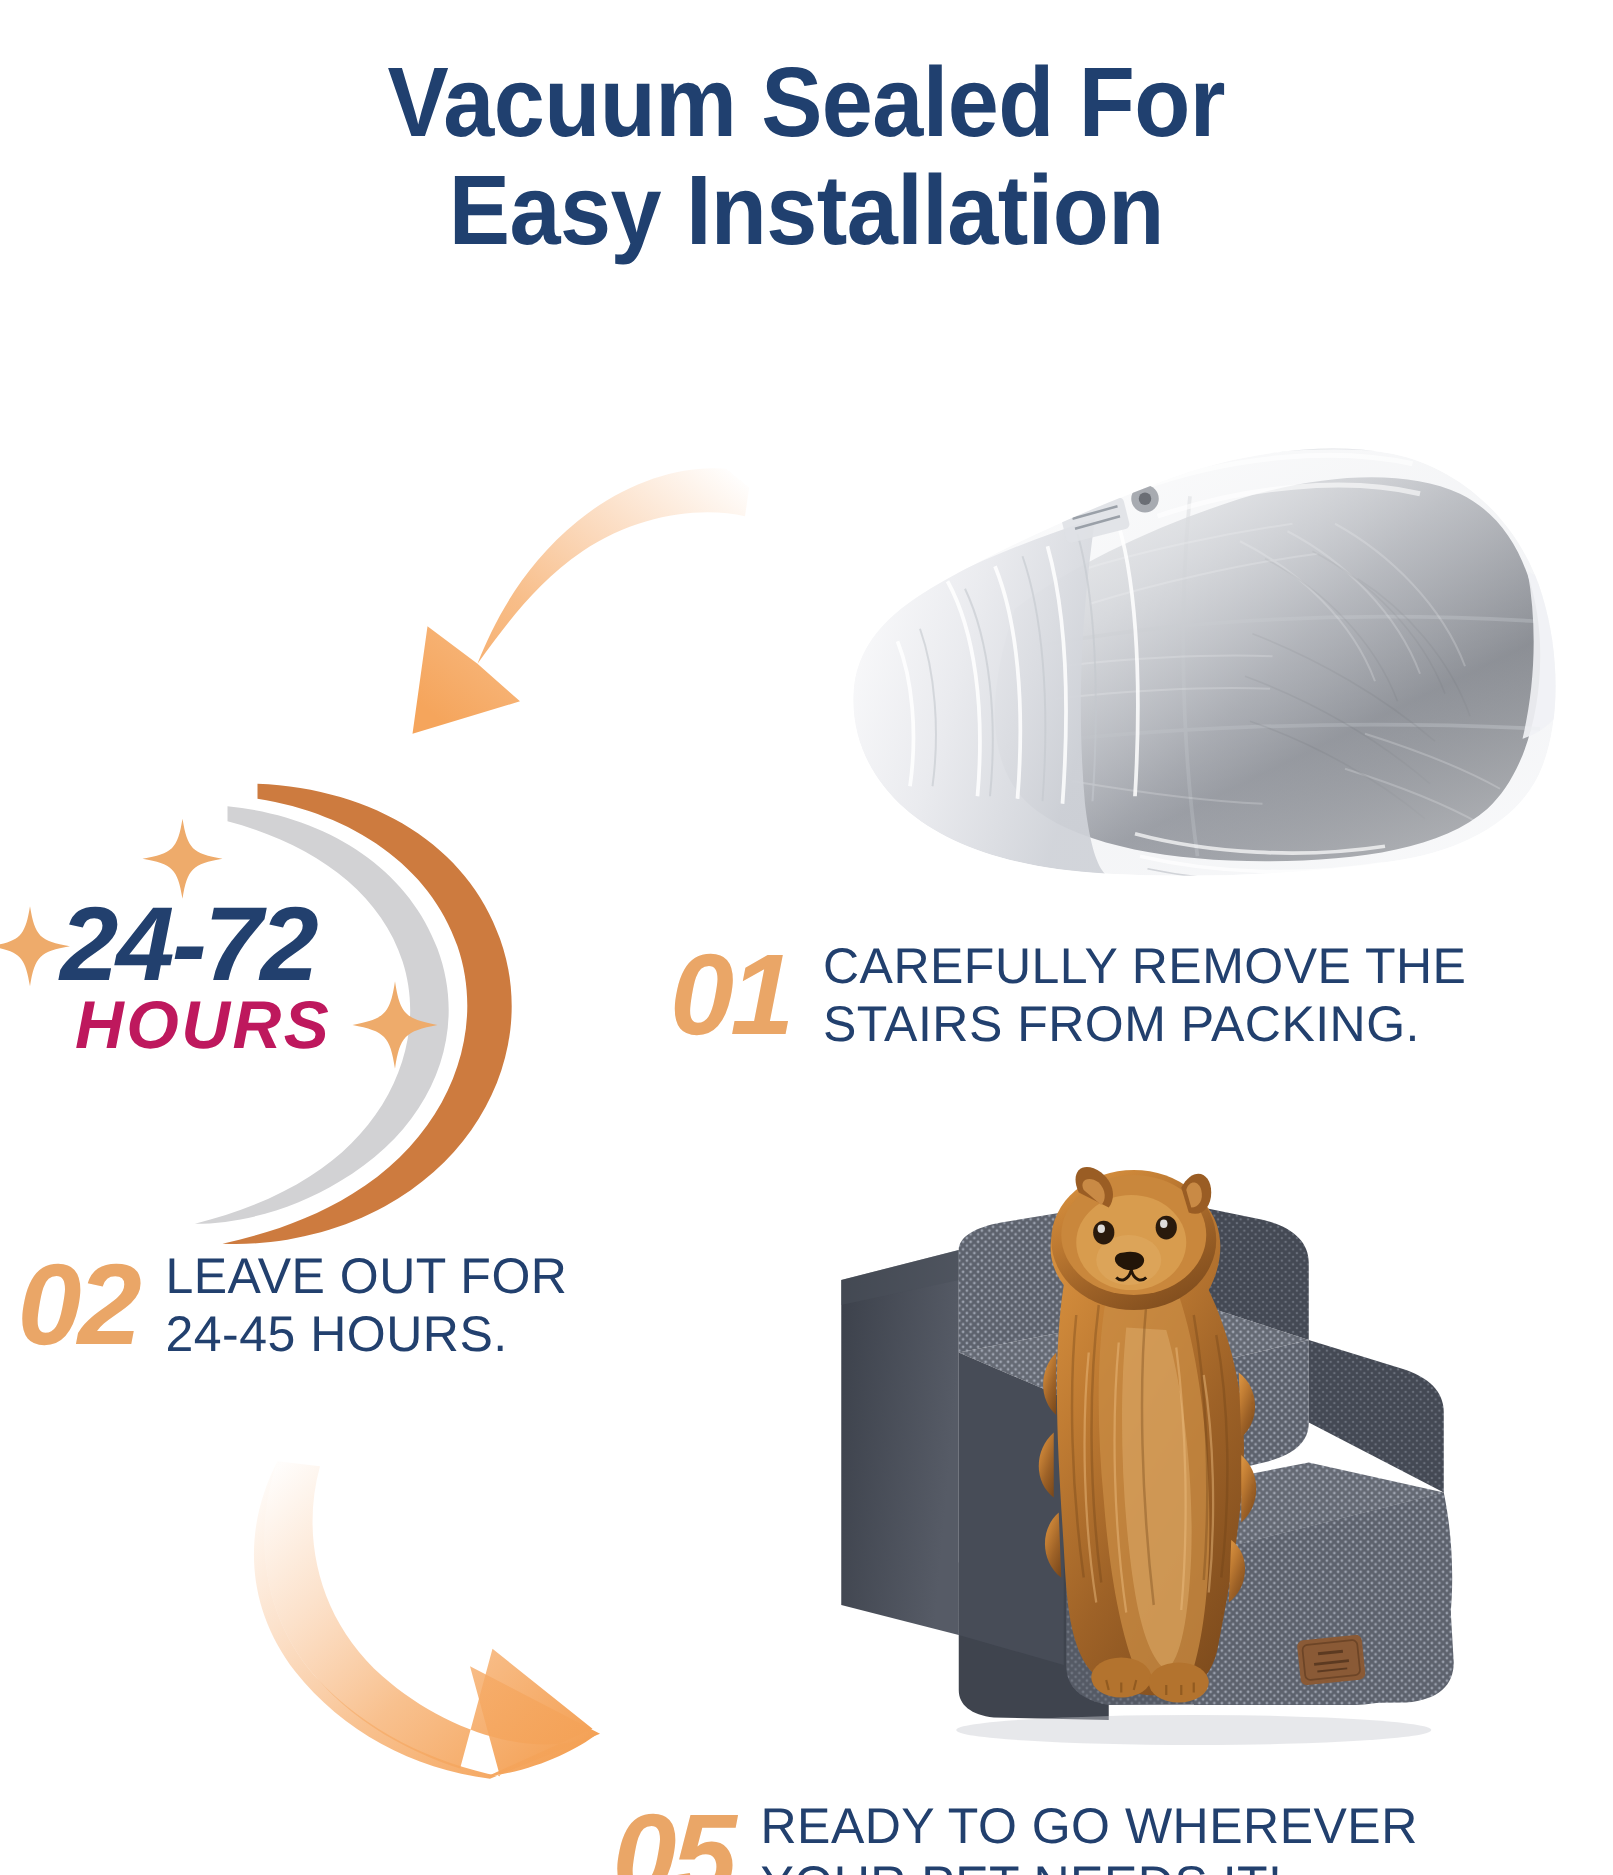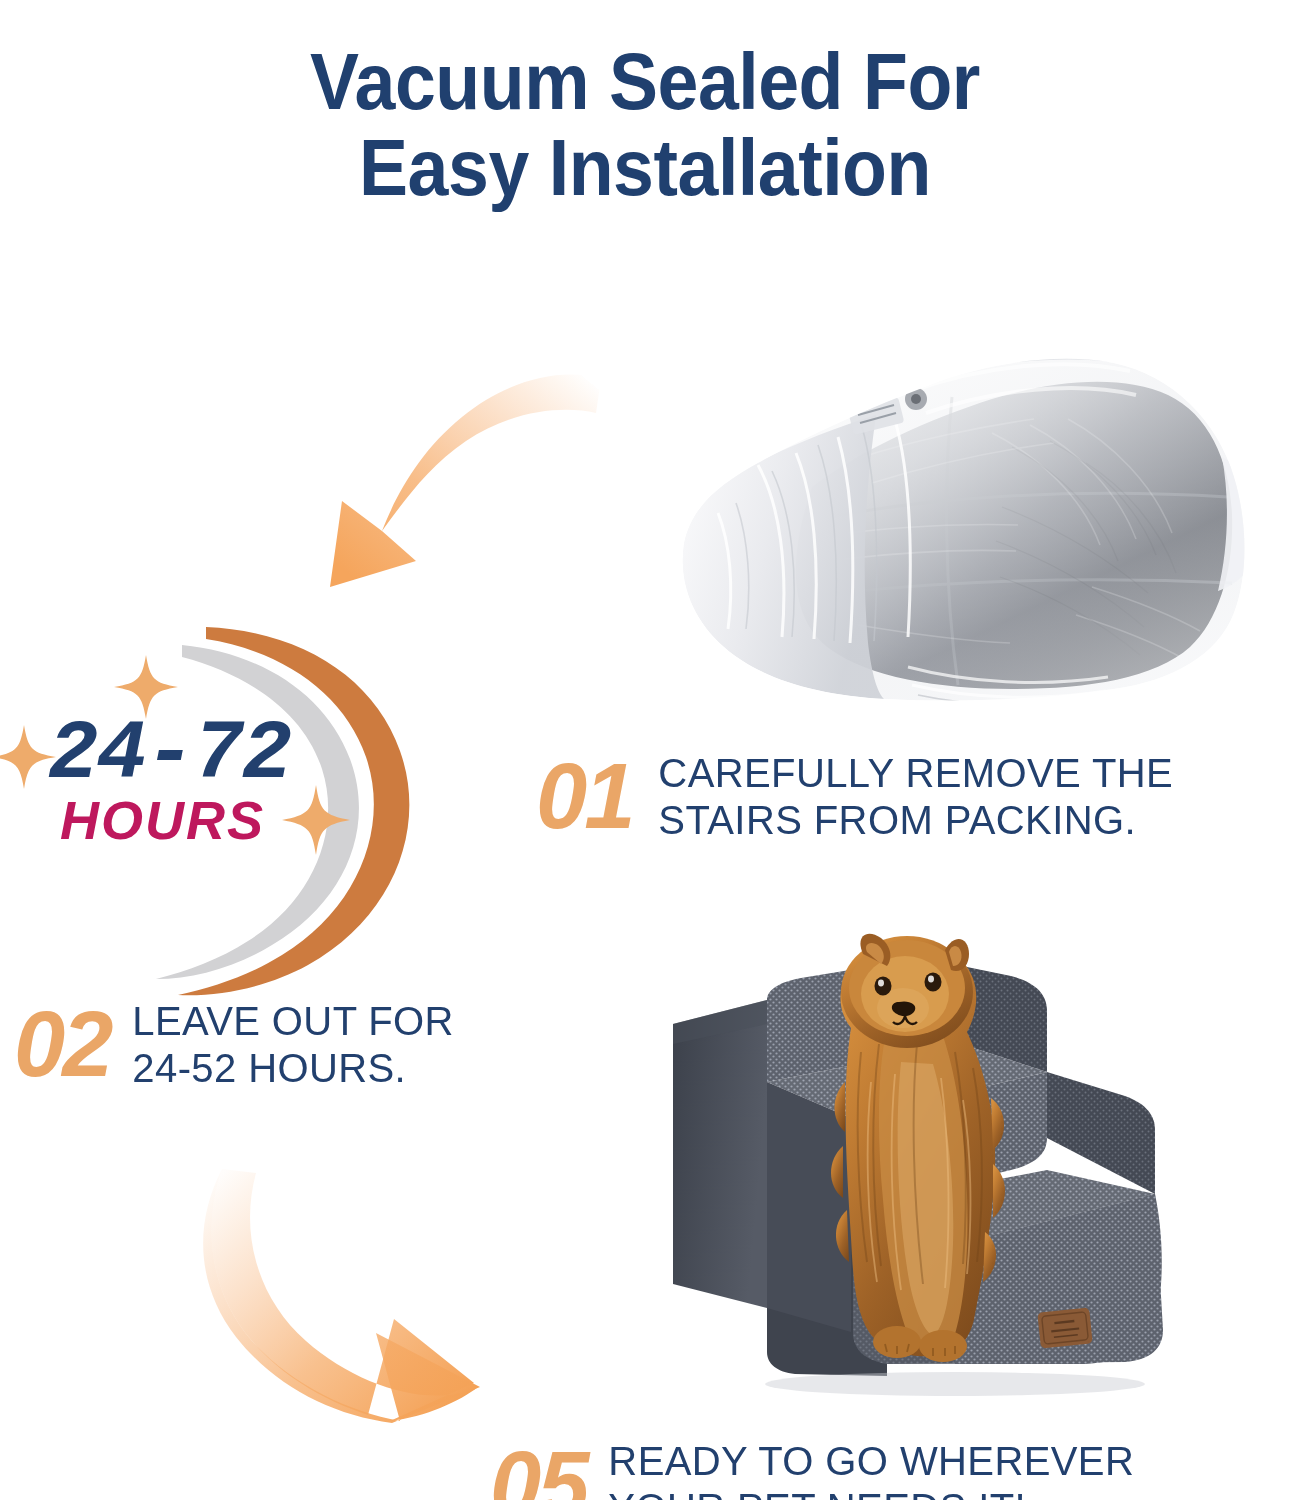--- a/index.html
+++ b/index.html
@@ -56,21 +56,21 @@
     left: 0;
     top: 0;
     width: 440px;
     height: 375px;
     pointer-events: none;
   }
   .badge-hours-num {
     position: absolute;
     left: 48px;
     top: 88px;
-    font-family: Liberation Mono, monospace;
+    font-family: Liberation Sans, sans-serif;
     font-weight: bold;
     font-style: italic;
     font-size: 84px;
     line-height: 84px;
     color: #22406e;
     letter-spacing: -2px;
   }
   .badge-hours-word {
     position: absolute;
     left: 60px;
@@ -316,21 +316,21 @@
     </svg>
     <div class="badge-text">
       <div class="badge-hours-num">24-72</div>
       <div class="badge-hours-word">HOURS</div>
     </div>
   </div>
 
   <div class="step" id="step-02">
     <div class="step-num">02</div>
     <div class="step-text">LEAVE OUT FOR
-24-52 HOURS.</div>
+24-45 HOURS.</div>
   </div>
 
   <svg id="arrow-2" viewBox="0 0 350 270">
     <defs>
       <linearGradient id="ag2" x1="0.04" y1="0.02" x2="0.92" y2="0.92">
         <stop offset="0" stop-color="#f7b277" stop-opacity="0.03"></stop>
         <stop offset="0.30" stop-color="#f7b277" stop-opacity="0.38"></stop>
         <stop offset="0.62" stop-color="#f6ad6b" stop-opacity="0.76"></stop>
         <stop offset="1" stop-color="#f4a257" stop-opacity="1"></stop>
       </linearGradient>

